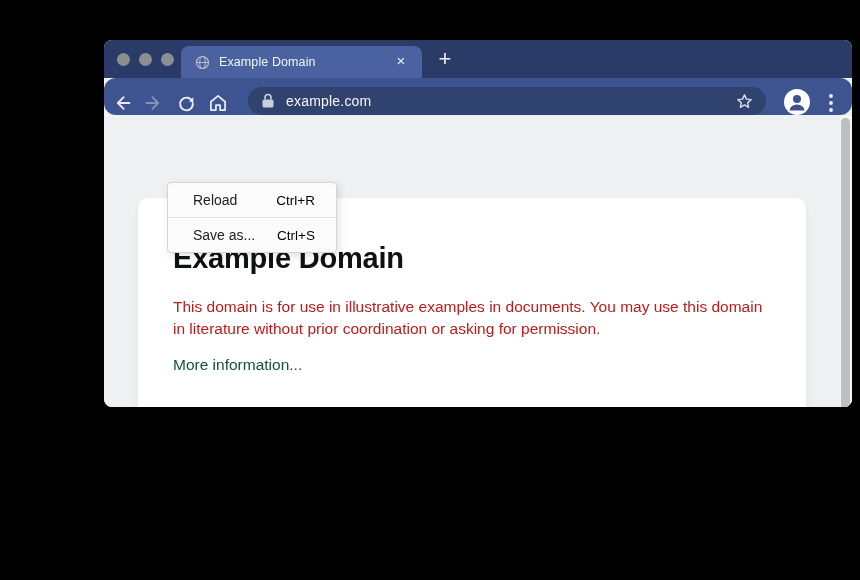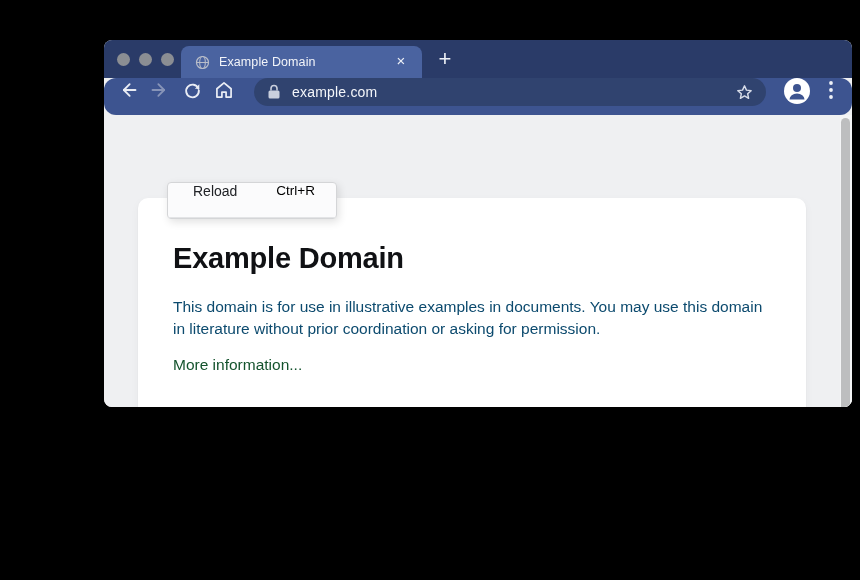--- a/index.html
+++ b/index.html
@@ -38,21 +38,21 @@
   }
   .new-tab {
     position: absolute; left: 328px; top: 6px; width: 26px; height: 26px;
     color: #eef1f7; font-size: 22px; font-weight: 300; line-height: 25px;
     text-align: center;
   }
 
   
   .toolbar {
     height: 37px; background: #3d5490;
-    display: flex; align-items: flex-start; padding: 0 12px 0 8px; border-radius: 12px;
+    display: flex; align-items: flex-end; padding: 0 12px 0 2px; border-radius: 12px;
   }
   .nav-btn { width: 24px; height: 24px; margin: 0 4px; flex: 0 0 auto;
     display: flex; align-items: center; justify-content: center; color: #e9ecf4; }
   .nav-btn.disabled { color: #8794b8; }
   .nav-btn svg { display: block; }
 
   .omnibox {
     flex: 1 1 auto; height: 28px; margin: 0 8px 0 14px; border-radius: 14px;
     background: #30436f; display: flex; align-items: center; padding: 0 12px 0 13px;
   }
@@ -72,35 +72,35 @@
     position: absolute; left: 34px; top: 83px; width: 668px; height: 236px;
     background: #ffffff; border-radius: 10px; padding: 0 35px;
     box-shadow: 0 1px 2px rgba(0,0,0,0.05), 0 3px 10px rgba(0,0,0,0.04);
   }
   .page-heading {
     padding-top: 44px; font-size: 29px; font-weight: 700; color: #101114;
     letter-spacing: -0.2px;
   }
   .page-paragraph {
     margin-top: 21px; width: 590px; font-size: 15.5px; line-height: 22px;
-    color: #0c4a6e;
+    color: #b91c1c;
   }
   .page-link {
     display: inline-block; margin-top: 16px; font-size: 15.5px;
     color: #14532d; text-decoration: none;
   }
 
   
   .context-menu {
     position: absolute; left: 63px; top: 67px; width: 170px;
     background: #fbfbfc; border: 1px solid #d4d5d7; border-radius: 4px;
     box-shadow: 2px 3px 8px rgba(0,0,0,0.12);
   }
   .menu-item {
-    height: 34px; display: flex; align-items: flex-start;
+    height: 34px; display: flex; align-items: center;
     padding: 0 21px 0 25px; cursor: default;
   }
   .menu-label { font-size: 14px; color: #202226; }
   .menu-shortcut { margin-left: auto; font-size: 13.5px; color: #000000; }
   .menu-divider { height: 1px; background: #e3e4e6; }
 
   
   .scrollbar-track {
     position: absolute; right: 0; top: 0; width: 12px; height: 395px;
     background: #f4f5f6;
@@ -196,20 +196,24 @@
       <p class="page-paragraph">This domain is for use in illustrative examples in documents. You may use this domain in literature without prior coordination or asking for permission.</p>
       <a class="page-link" href="#">More information...</a>
     </div>
 
     <div class="context-menu">
       <div class="menu-item">
         <span class="menu-label">Reload</span>
         <span class="menu-shortcut">Ctrl+R</span>
       </div>
       <div class="menu-divider"></div>
+      <div class="menu-item">
+        <span class="menu-label">Save as...</span>
+        <span class="menu-shortcut">Ctrl+S</span>
+      </div>
     </div>
 
     <div class="scrollbar-track">
       <div class="scrollbar-thumb"></div>
     </div>
 
   </div>
 </div>
 
 </body></html>

